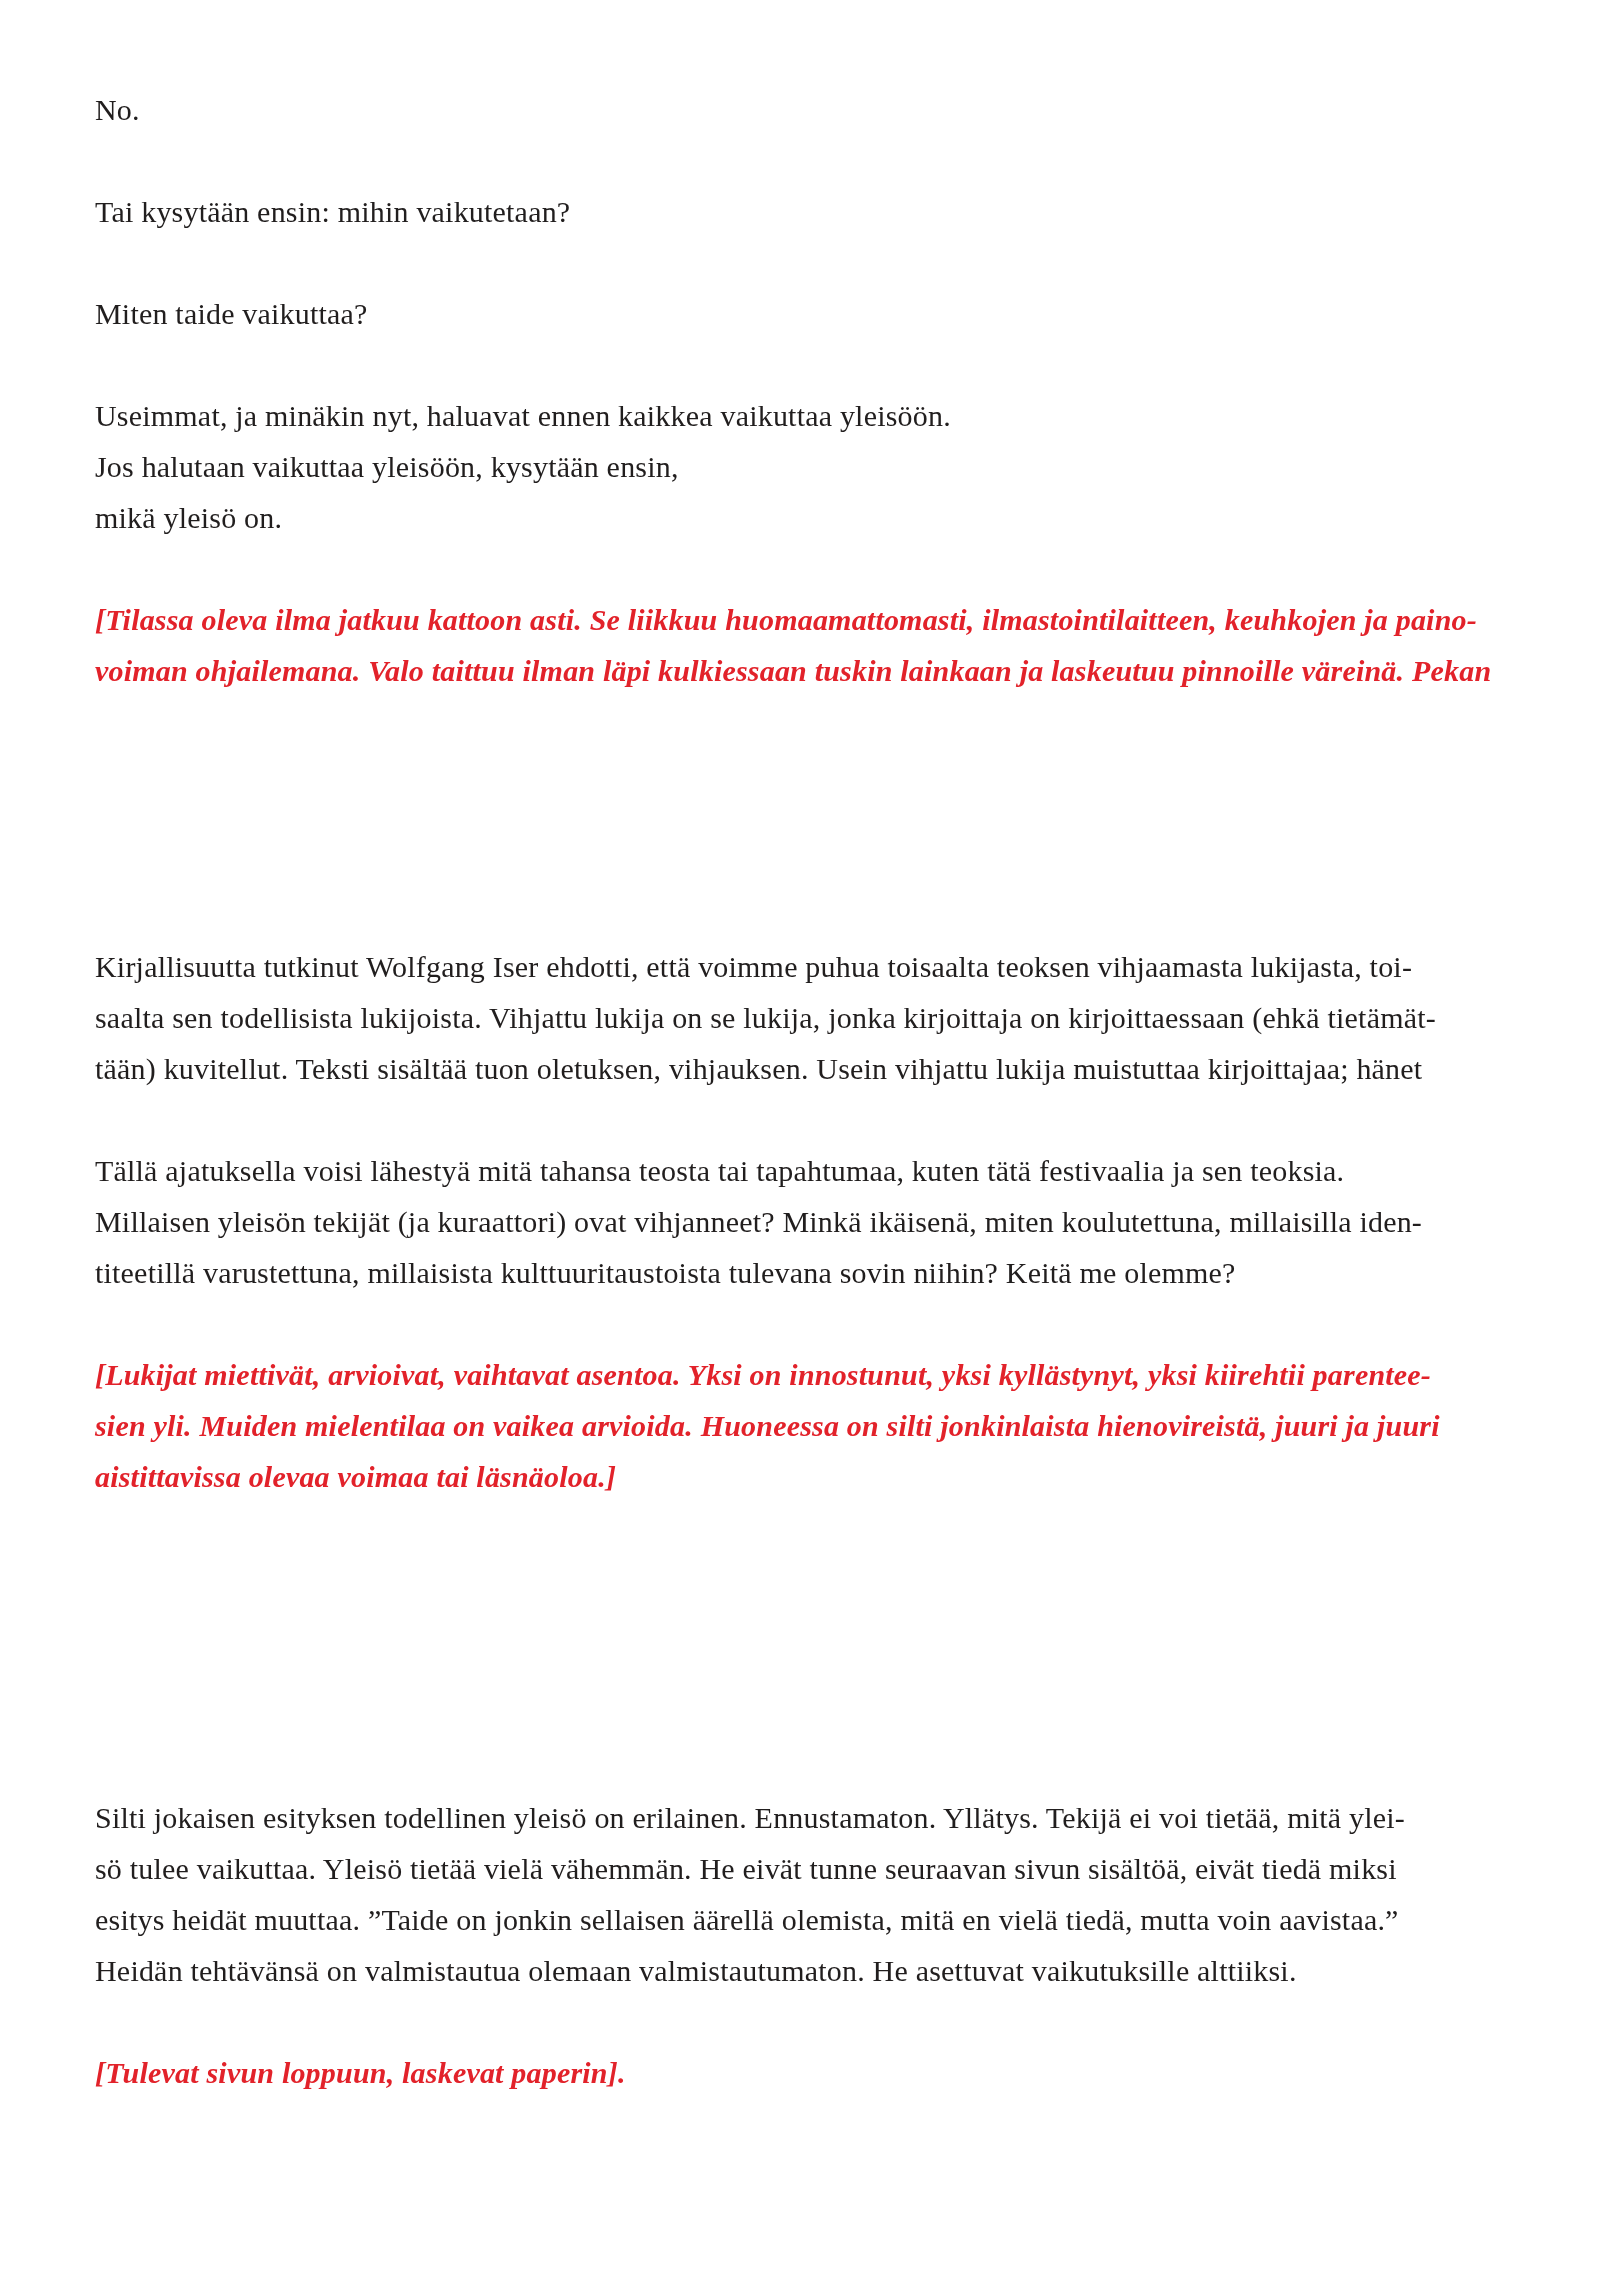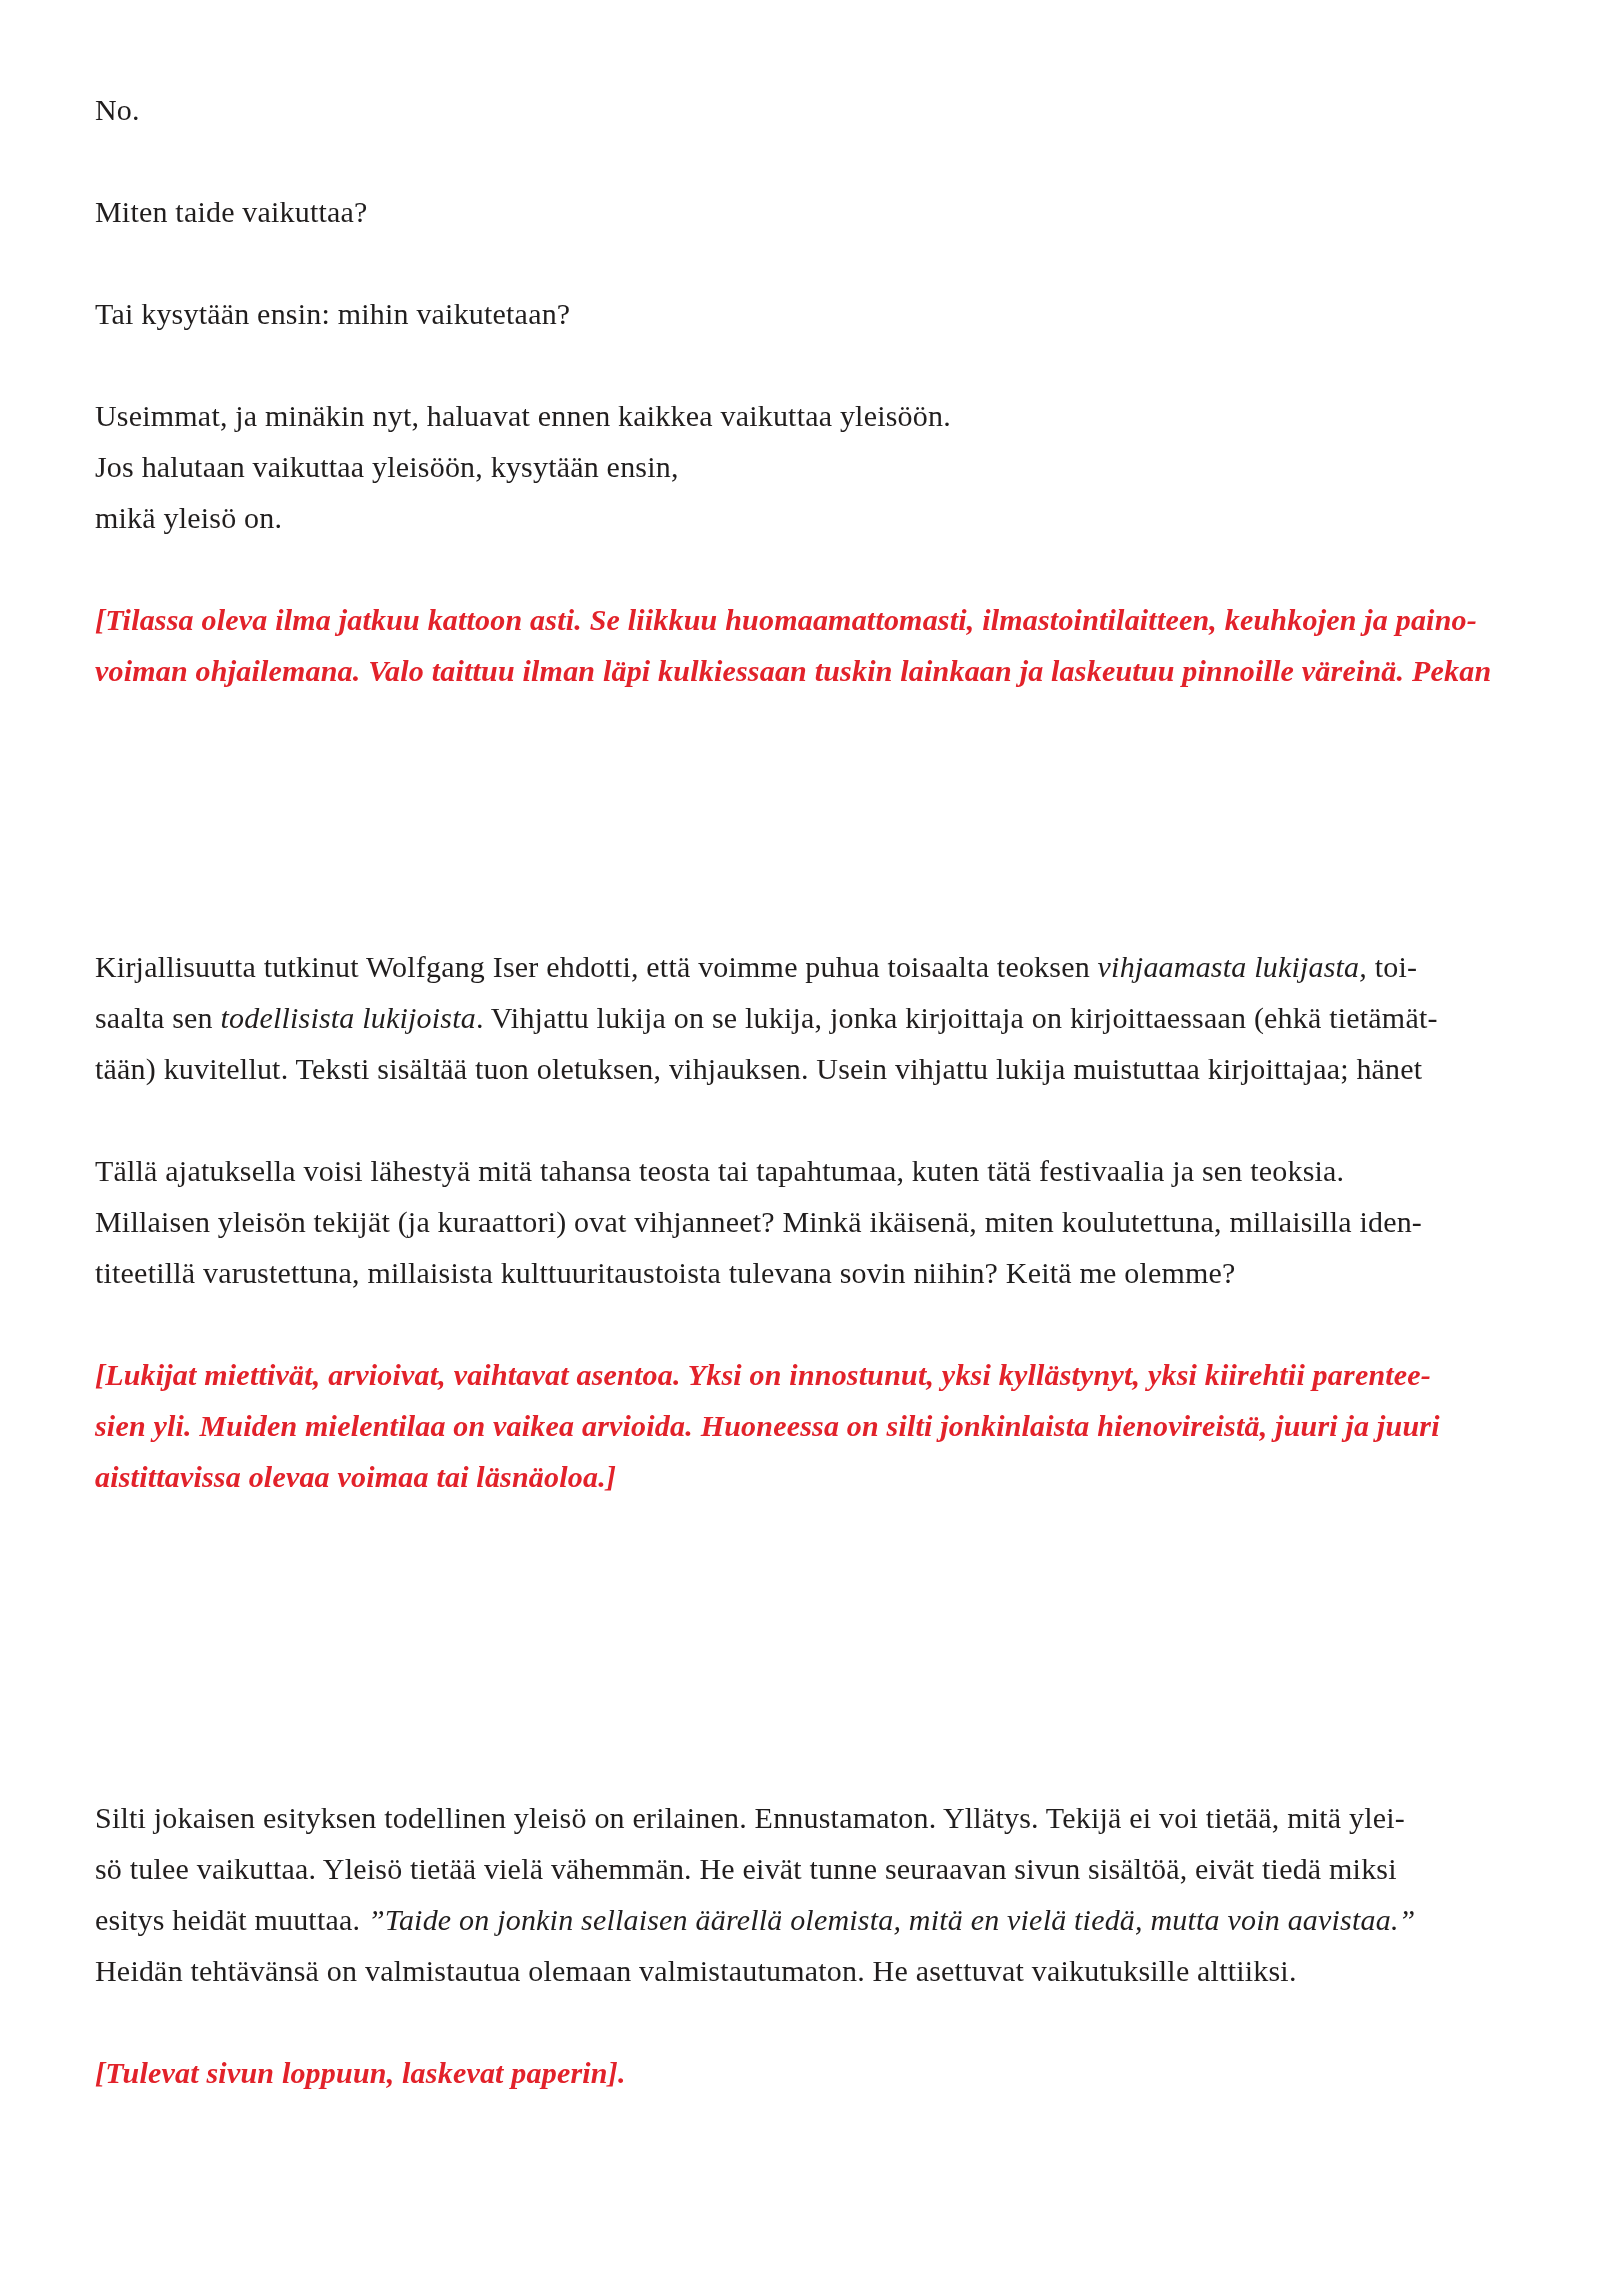--- a/index.html
+++ b/index.html
@@ -32,34 +32,34 @@
   .line {
     line-height: 51px;
     white-space: nowrap;
     letter-spacing: 0.2px;
   }
   .block.red {
     color: var(--red-color);
     font-style: italic;
     font-weight: bold;
   }
-  .italic { font-style: italic; }
+  .italic { }
 </style>
 </head>
 <body>
 
 <main class="document-page">
     <div class="block gap-normal">
       <div class="line"><span>No.</span></div>
     </div>
     <div class="block gap-normal">
-      <div class="line"><span>Miten taide vaikuttaa?</span></div>
+      <div class="line"><span>Tai kysytään ensin: mihin vaikutetaan?</span></div>
     </div>
     <div class="block gap-normal">
-      <div class="line"><span>Tai kysytään ensin: mihin vaikutetaan?</span></div>
+      <div class="line"><span>Miten taide vaikuttaa?</span></div>
     </div>
     <div class="block gap-normal">
       <div class="line"><span>Useimmat, ja minäkin nyt, haluavat ennen kaikkea vaikuttaa yleisöön.</span></div>
       <div class="line"><span>Jos halutaan vaikuttaa yleisöön, kysytään ensin,</span></div>
       <div class="line"><span>mikä yleisö on.</span></div>
     </div>
     <div class="block gap-normal red">
       <div class="line"><span>[Tilassa oleva ilma jatkuu kattoon asti. Se liikkuu huomaamattomasti, ilmastointilaitteen, keuhkojen ja paino-</span></div>
       <div class="line"><span>voiman ohjailemana. Valo taittuu ilman läpi kulkiessaan tuskin lainkaan ja laskeutuu pinnoille väreinä. Pekan</span></div>
     </div>

